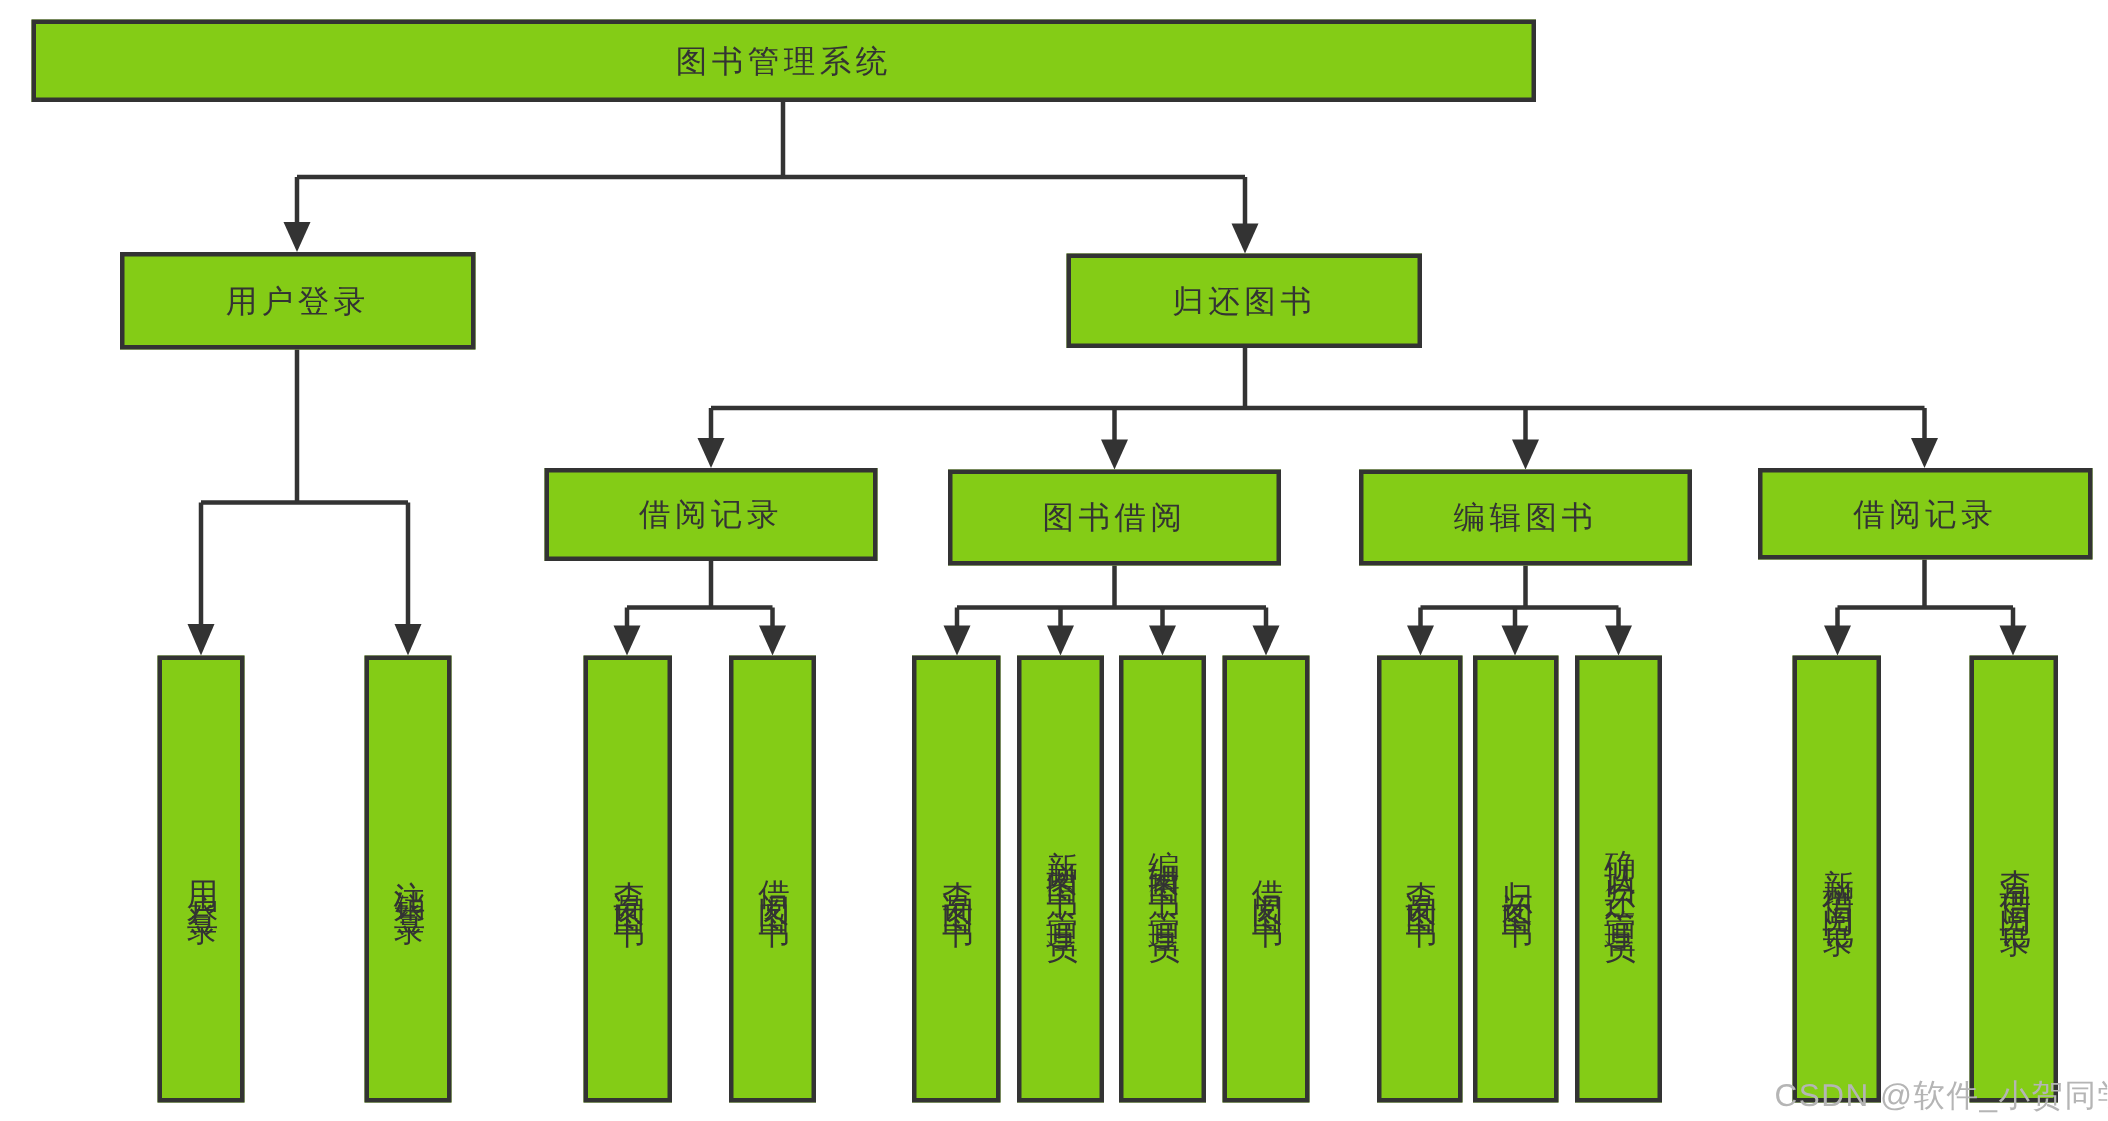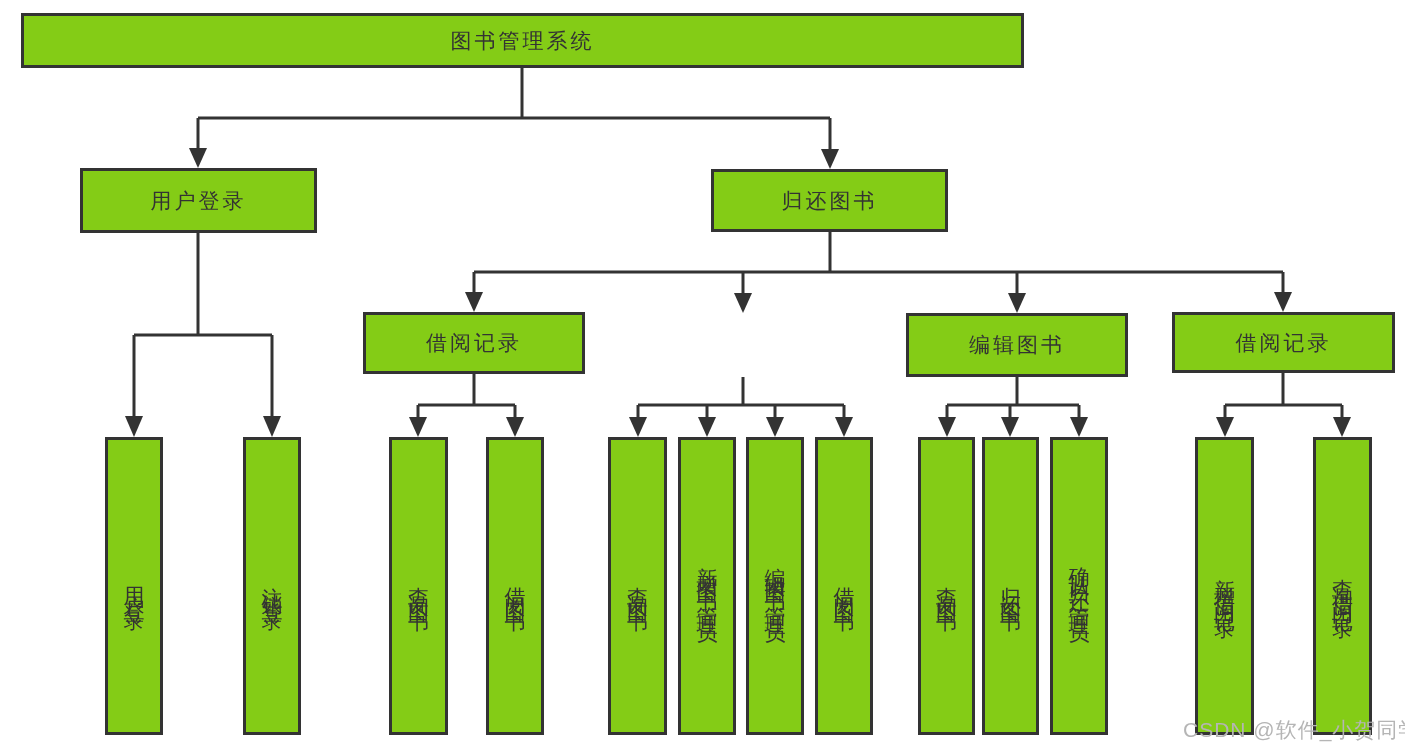--- a/index.html
+++ b/index.html
@@ -132,20 +132,21 @@
       <polygon points="1333,417 1351,417 1342,437" stroke="none"></polygon>
     </g>
   </svg>
 
   <div class="box" style="left:21px; top:13px; width:1003px; height:55px;">图书管理系统</div>
 
   <div class="box" style="left:80px; top:168px; width:237px; height:65px;">用户登录</div>
   <div class="box" style="left:711px; top:169px; width:237px; height:63px;">归还图书</div>
 
   <div class="box" style="left:363px; top:312px; width:222px; height:62px;">借阅记录</div>
+  <div class="box" style="left:632px; top:313px; width:222px; height:64px;">图书借阅</div>
   <div class="box" style="left:906px; top:313px; width:222px; height:64px;">编辑图书</div>
   <div class="box" style="left:1172px; top:312px; width:223px; height:61px;">借阅记录</div>
 
   <div class="box vbox" style="left:105px; top:437px; width:58px; height:298px;">用户登录</div>
   <div class="box vbox" style="left:243px; top:437px; width:58px; height:298px;">注销登录</div>
 
   <div class="box vbox" style="left:389px; top:437px; width:59px; height:298px;">查询图书</div>
   <div class="box vbox" style="left:486px; top:437px; width:58px; height:298px;">借阅图书</div>
 
   <div class="box vbox" style="left:608px; top:437px; width:59px; height:298px;">查询图书</div>

